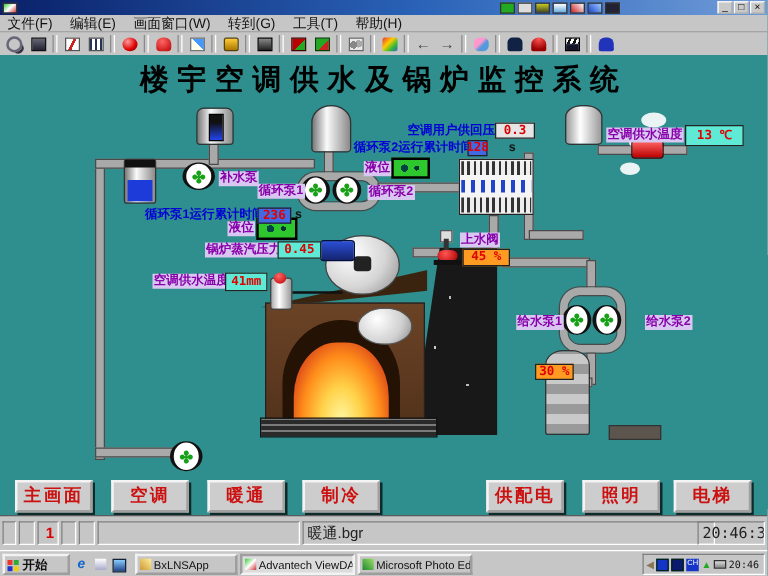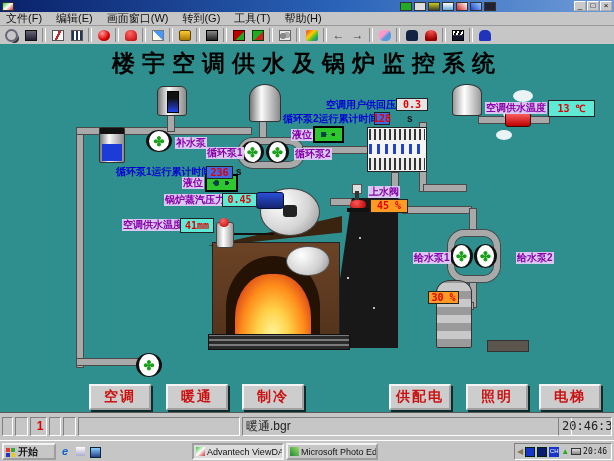--- a/index.html
+++ b/index.html
@@ -303,20 +303,21 @@
   <div class="val bbox" style="left:374px;top:68px;width:16px;height:13px">128</div>
   <div class="unit" style="left:407px;top:69px">s</div>
   <div class="val bbox" style="left:206px;top:122px;width:27px;height:13px">236</div>
   <div class="unit" style="left:236px;top:122px">s</div>
   <div class="val ybox" style="left:548px;top:56px;width:47px;height:17px">13 ℃</div>
   <div class="val ybox" style="left:222px;top:149px;width:35px;height:14px">0.45</div>
   <div class="val ybox" style="left:180px;top:174px;width:34px;height:15px">41mm</div>
   <div class="val obox" style="left:370px;top:155px;width:38px;height:14px">45 %</div>
   <div class="val obox" style="left:428px;top:247px;width:31px;height:13px">30 %</div>
 
+  <button class="navbtn" style="left:12px">主画面</button>
   <button class="navbtn" style="left:89px">空调</button>
   <button class="navbtn" style="left:166px">暖通</button>
   <button class="navbtn" style="left:242px">制冷</button>
   <button class="navbtn" style="left:466px">照明</button>
   <button class="navbtn" style="left:389px">供配电</button>
   <button class="navbtn" style="left:539px">电梯</button>
 </div>
 
 <div class="abs" id="statusbar">
   <div class="cell" style="left:2px;width:11px"></div>
@@ -330,20 +331,24 @@
 </div>
 
 <div class="abs" id="taskbar">
   <button class="task" style="left:2px;width:54px;font-weight:bold;font-size:10px">
     <span style="width:9px;height:9px;background:#e33;box-shadow:5px 0 0 #3a3,0 5px 0 #23c,5px 5px 0 #ec1;width:4px;height:4px;margin-right:6px;margin-bottom:4px"></span>
     <span>开始</span>
   </button>
   <span class="ticon abs" style="left:62px;top:6px;color:#16c;font-weight:bold;font-style:italic;font-size:11px;line-height:9px">e</span>
   <span class="ticon abs" style="left:76px;top:6px;background:linear-gradient(#fff,#aac)"></span>
   <span class="ticon abs" style="left:90px;top:6px;background:linear-gradient(#8cf,#248);border:1px solid #123"></span>
+  <button class="task" style="left:108px;width:82px">
+    <span class="ticon" style="background:linear-gradient(45deg,#c93,#fe9)"></span>
+    <span>BxLNSApp</span>
+  </button>
   <button class="task pressed" style="left:192px;width:92px">
     <span class="ticon" style="background:linear-gradient(135deg,#3c3,#fff 50%,#c33)"></span>
     <span>Advantech ViewDAQ 001 :</span>
   </button>
   <button class="task" style="left:286px;width:92px">
     <span class="ticon" style="background:linear-gradient(45deg,#283,#9d6)"></span>
     <span>Microsoft Photo Editor</span>
   </button>
   <div id="tray">
     <span style="color:#875;font-size:8px">◀</span>

